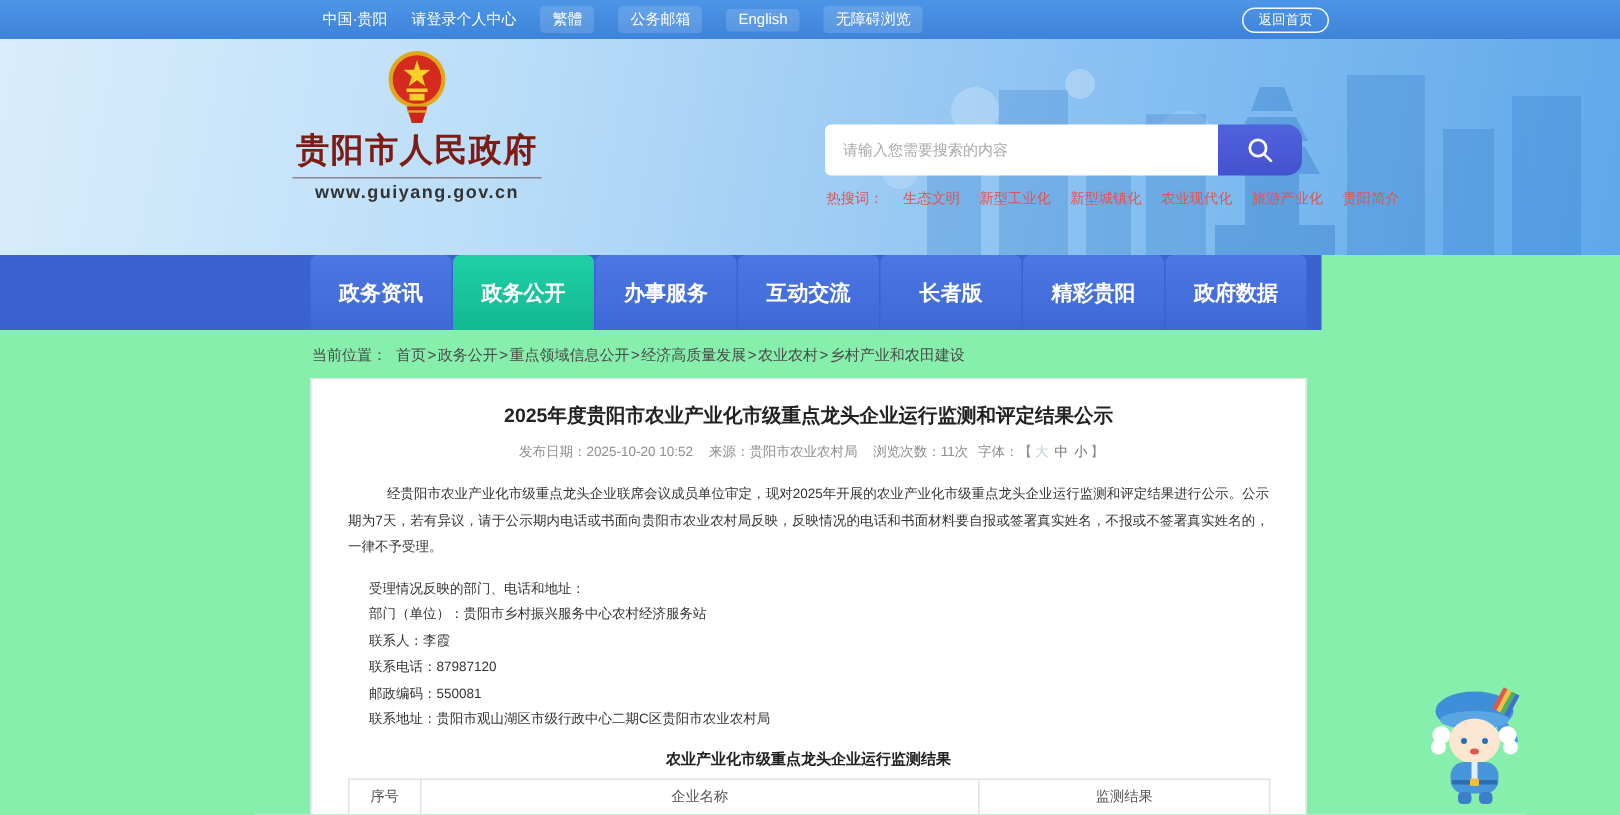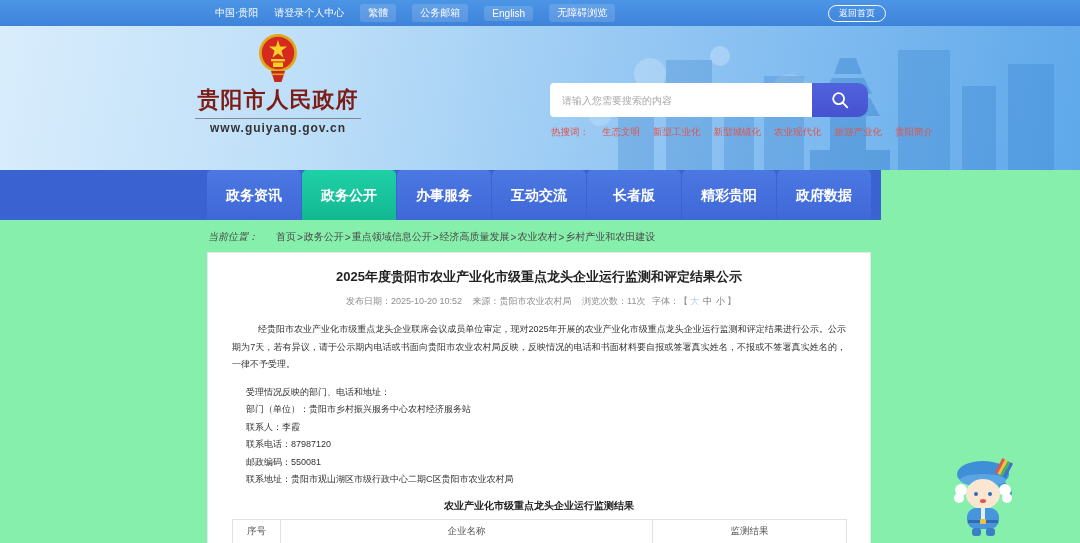--- a/index.html
+++ b/index.html
@@ -43,21 +43,21 @@
   .nav-tabs { position:absolute; left:207px; top:0; display:flex; height:50px; }
   .nav-tab { width:94px; margin-right:1px; height:50px; line-height:50px; text-align:center;
     color:#fff; font-size:14px; font-weight:bold; cursor:pointer;
     background:linear-gradient(180deg,#4c78e3,#3f68d6); border-radius:5px 5px 0 0; }
   .nav-tab.active { background:linear-gradient(180deg,#1fd0a6,#12b892); }
 
   
   .breadcrumb { position:absolute; left:208px; top:230px; font-size:10px; color:#4a4a4a; display:flex; align-items:center; }
   .breadcrumb .crumb { cursor:pointer; }
   .breadcrumb .sep { margin:0 1px; color:#4a4a4a; }
-  .breadcrumb .bc-label { margin-right:18px;font-style:italic; }
+  .breadcrumb .bc-label { margin-right:6px; }
 
   
   .card { position:absolute; left:207px; top:252px; width:664px; height:340px;
     background:#fff; border:1px solid #e4e7ec; padding:0 24px; }
   .article-title { margin-top:15px; text-align:center; font-size:13px; font-weight:bold; color:#222; }
   .meta { margin-top:9px; text-align:center; font-size:9px; color:#8e8e8e; }
   .meta span { margin:0 4px; }
   .meta .fs { margin:0 2px; cursor:pointer; }
   .meta .fs-large { color:#b9cfe4; }
   .meta .fs-mid, .meta .fs-small { color:#6f6f6f; }

